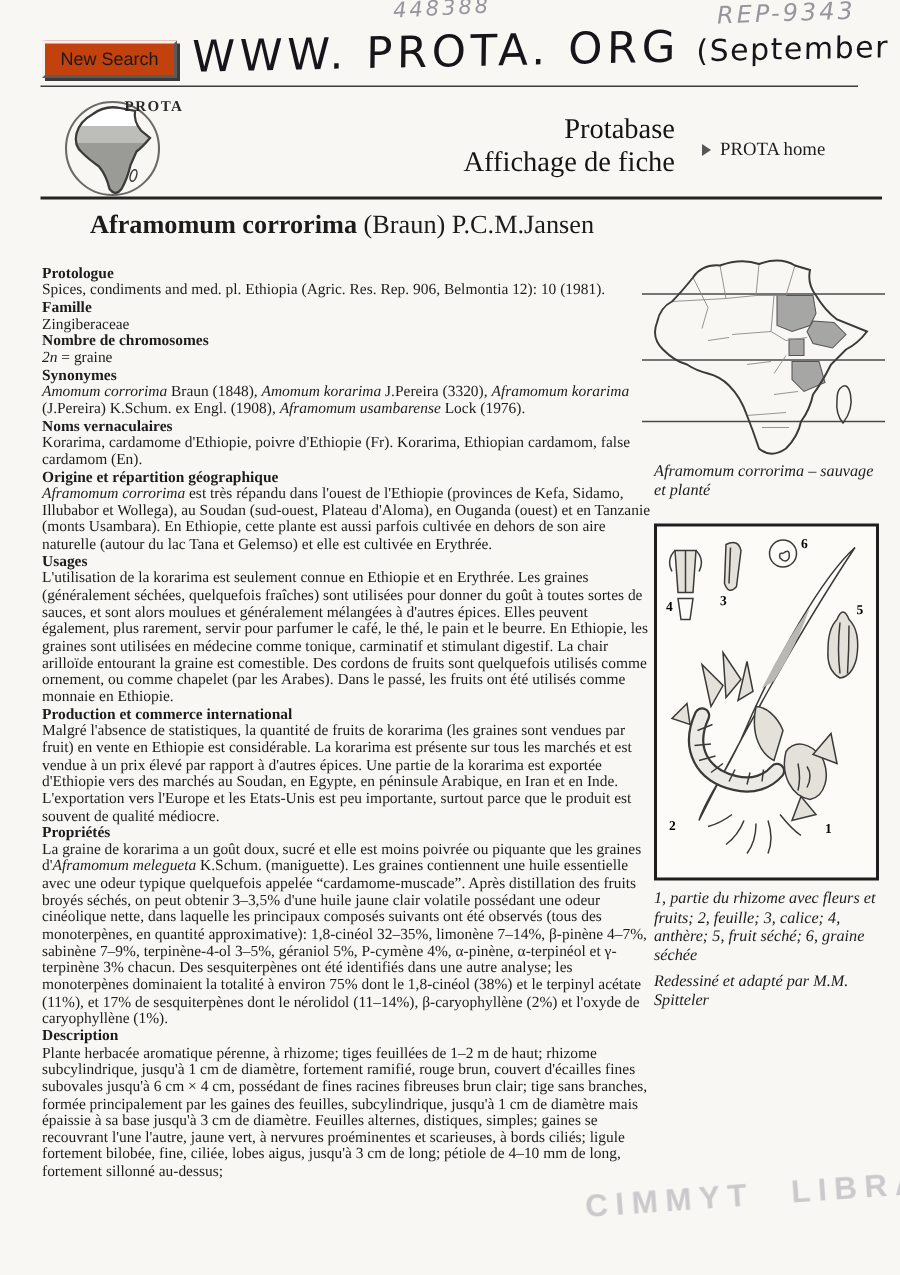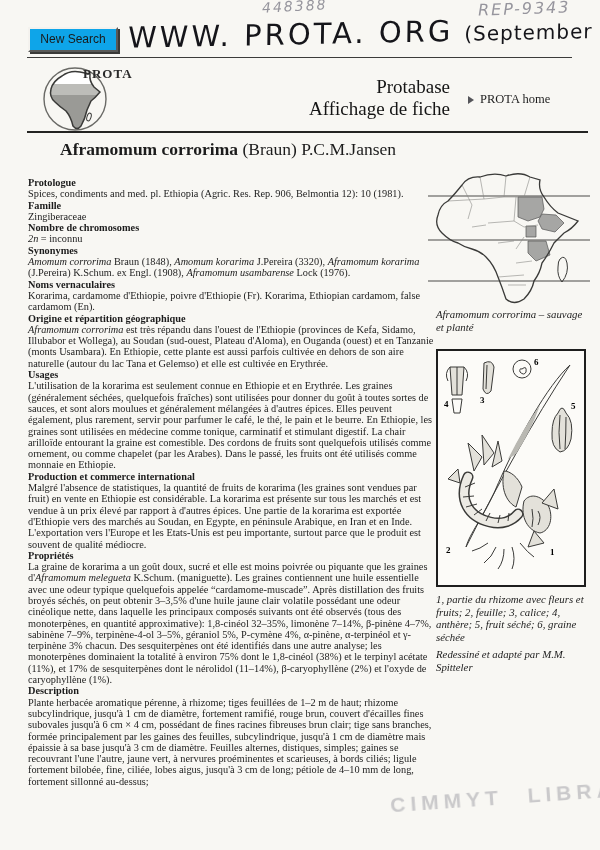--- a/index.html
+++ b/index.html
@@ -19,34 +19,34 @@
   .hand-title{
     position:absolute;left:128px;top:16px;width:460px;
     font-family:"DejaVu Sans",sans-serif;color:#15151a;
     transform:rotate(-1.2deg) skewX(-2deg);white-space:nowrap;
   }
   .hand-site{font-size:29px;letter-spacing:3px;}
   .hand-date{font-size:20px;letter-spacing:1px;margin-left:6px;}
   
   .new-search{
     position:absolute;left:28px;top:27px;width:90px;height:25px;
-    background:#0ea5e9;border-top:2px solid #f4f2ee;border-left:2px solid #f4f2ee;
+    background:#c2410c;border-top:2px solid #f4f2ee;border-left:2px solid #f4f2ee;
     border-right:2px solid #5a5a58;border-bottom:2px solid #5a5a58;
     box-shadow:2px 2px 0 #3a3a38;
     font-family:"Liberation Sans",sans-serif;font-size:12px;color:#1a1a1a;
     text-align:center;line-height:21px;cursor:pointer;padding:0;
   }
   
   .rule1{position:absolute;left:27px;top:57px;width:545px;height:0;border-top:1.6px solid #3c3c3a;}
   .rule2{position:absolute;left:27px;top:131px;width:561px;height:0;border-top:2.6px solid #242422;}
   
   .logo{position:absolute;left:40px;top:62px;}
   .logo-text{
     position:absolute;left:83px;top:66px;font-family:"Liberation Serif",serif;
-    font-variant:small-caps;font-weight:bold;font-size:13px;letter-spacing:1px;color:#2a2a2a;
+    font-variant:small-caps;font-weight:bold;font-size:10px;letter-spacing:1px;color:#2a2a2a;
   }
   .masthead-center{
     position:absolute;left:150px;top:76px;width:300px;text-align:right;
     font-size:19px;line-height:22px;color:#151515;
   }
   .home-link{
     position:absolute;left:436px;top:92px;font-size:12.5px;color:#1d1d1d;
     cursor:pointer;display:flex;align-items:center;gap:6px;padding-left:32px;
   }
   .tri{width:0;height:0;border-top:4px solid transparent;border-bottom:4px solid transparent;
@@ -146,21 +146,21 @@
     <div class="section">
       <div class="sec-heading">Famille</div>
       <div class="sec-body">
           <div class="para"><span>Zingiberaceae</span></div>
         </div>
     </div>
 
     <div class="section">
       <div class="sec-heading">Nombre de chromosomes</div>
       <div class="sec-body">
-          <div class="para"><em>2n</em><span> = inconnu</span></div>
+          <div class="para"><em>2n</em><span> = graine</span></div>
         </div>
     </div>
 
     <div class="section">
       <div class="sec-heading">Synonymes</div>
       <div class="sec-body">
           <div class="para"><em>Amomum corrorima</em><span> Braun (1848), </span><em>Amomum korarima</em><span> J.Pereira (3320), </span><em>Aframomum korarima</em><span> (J.Pereira) K.Schum. ex Engl. (1908), </span><em>Aframomum usambarense</em><span> Lock (1976).</span></div>
         </div>
     </div>
 

